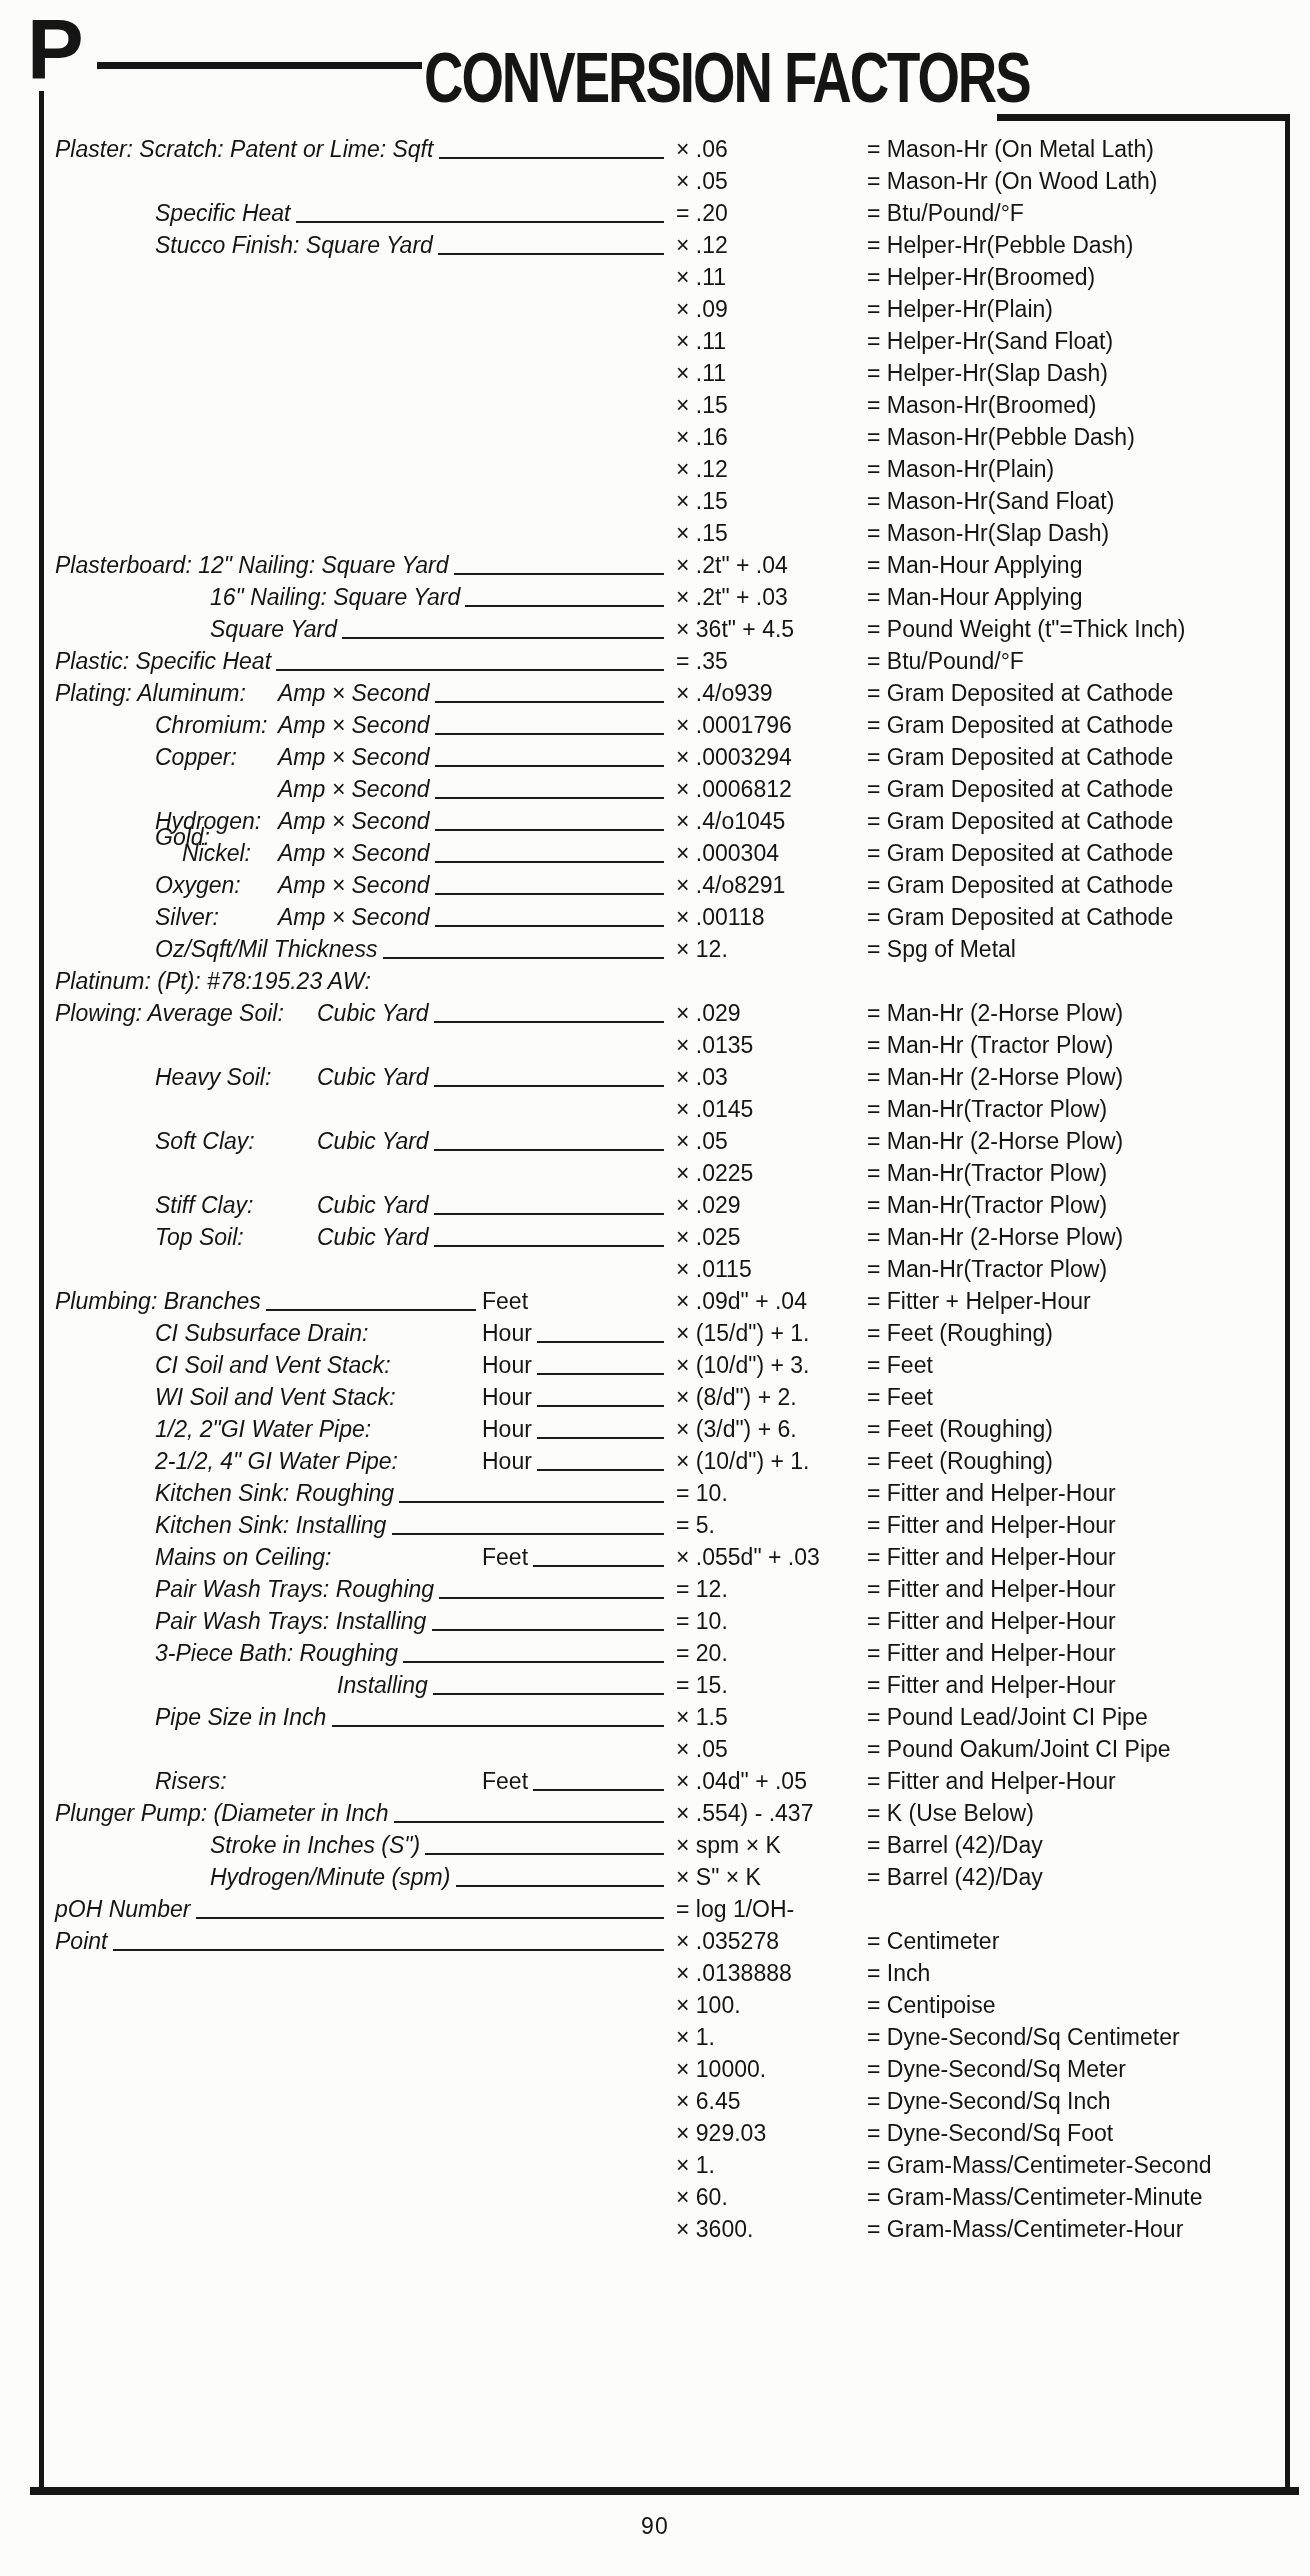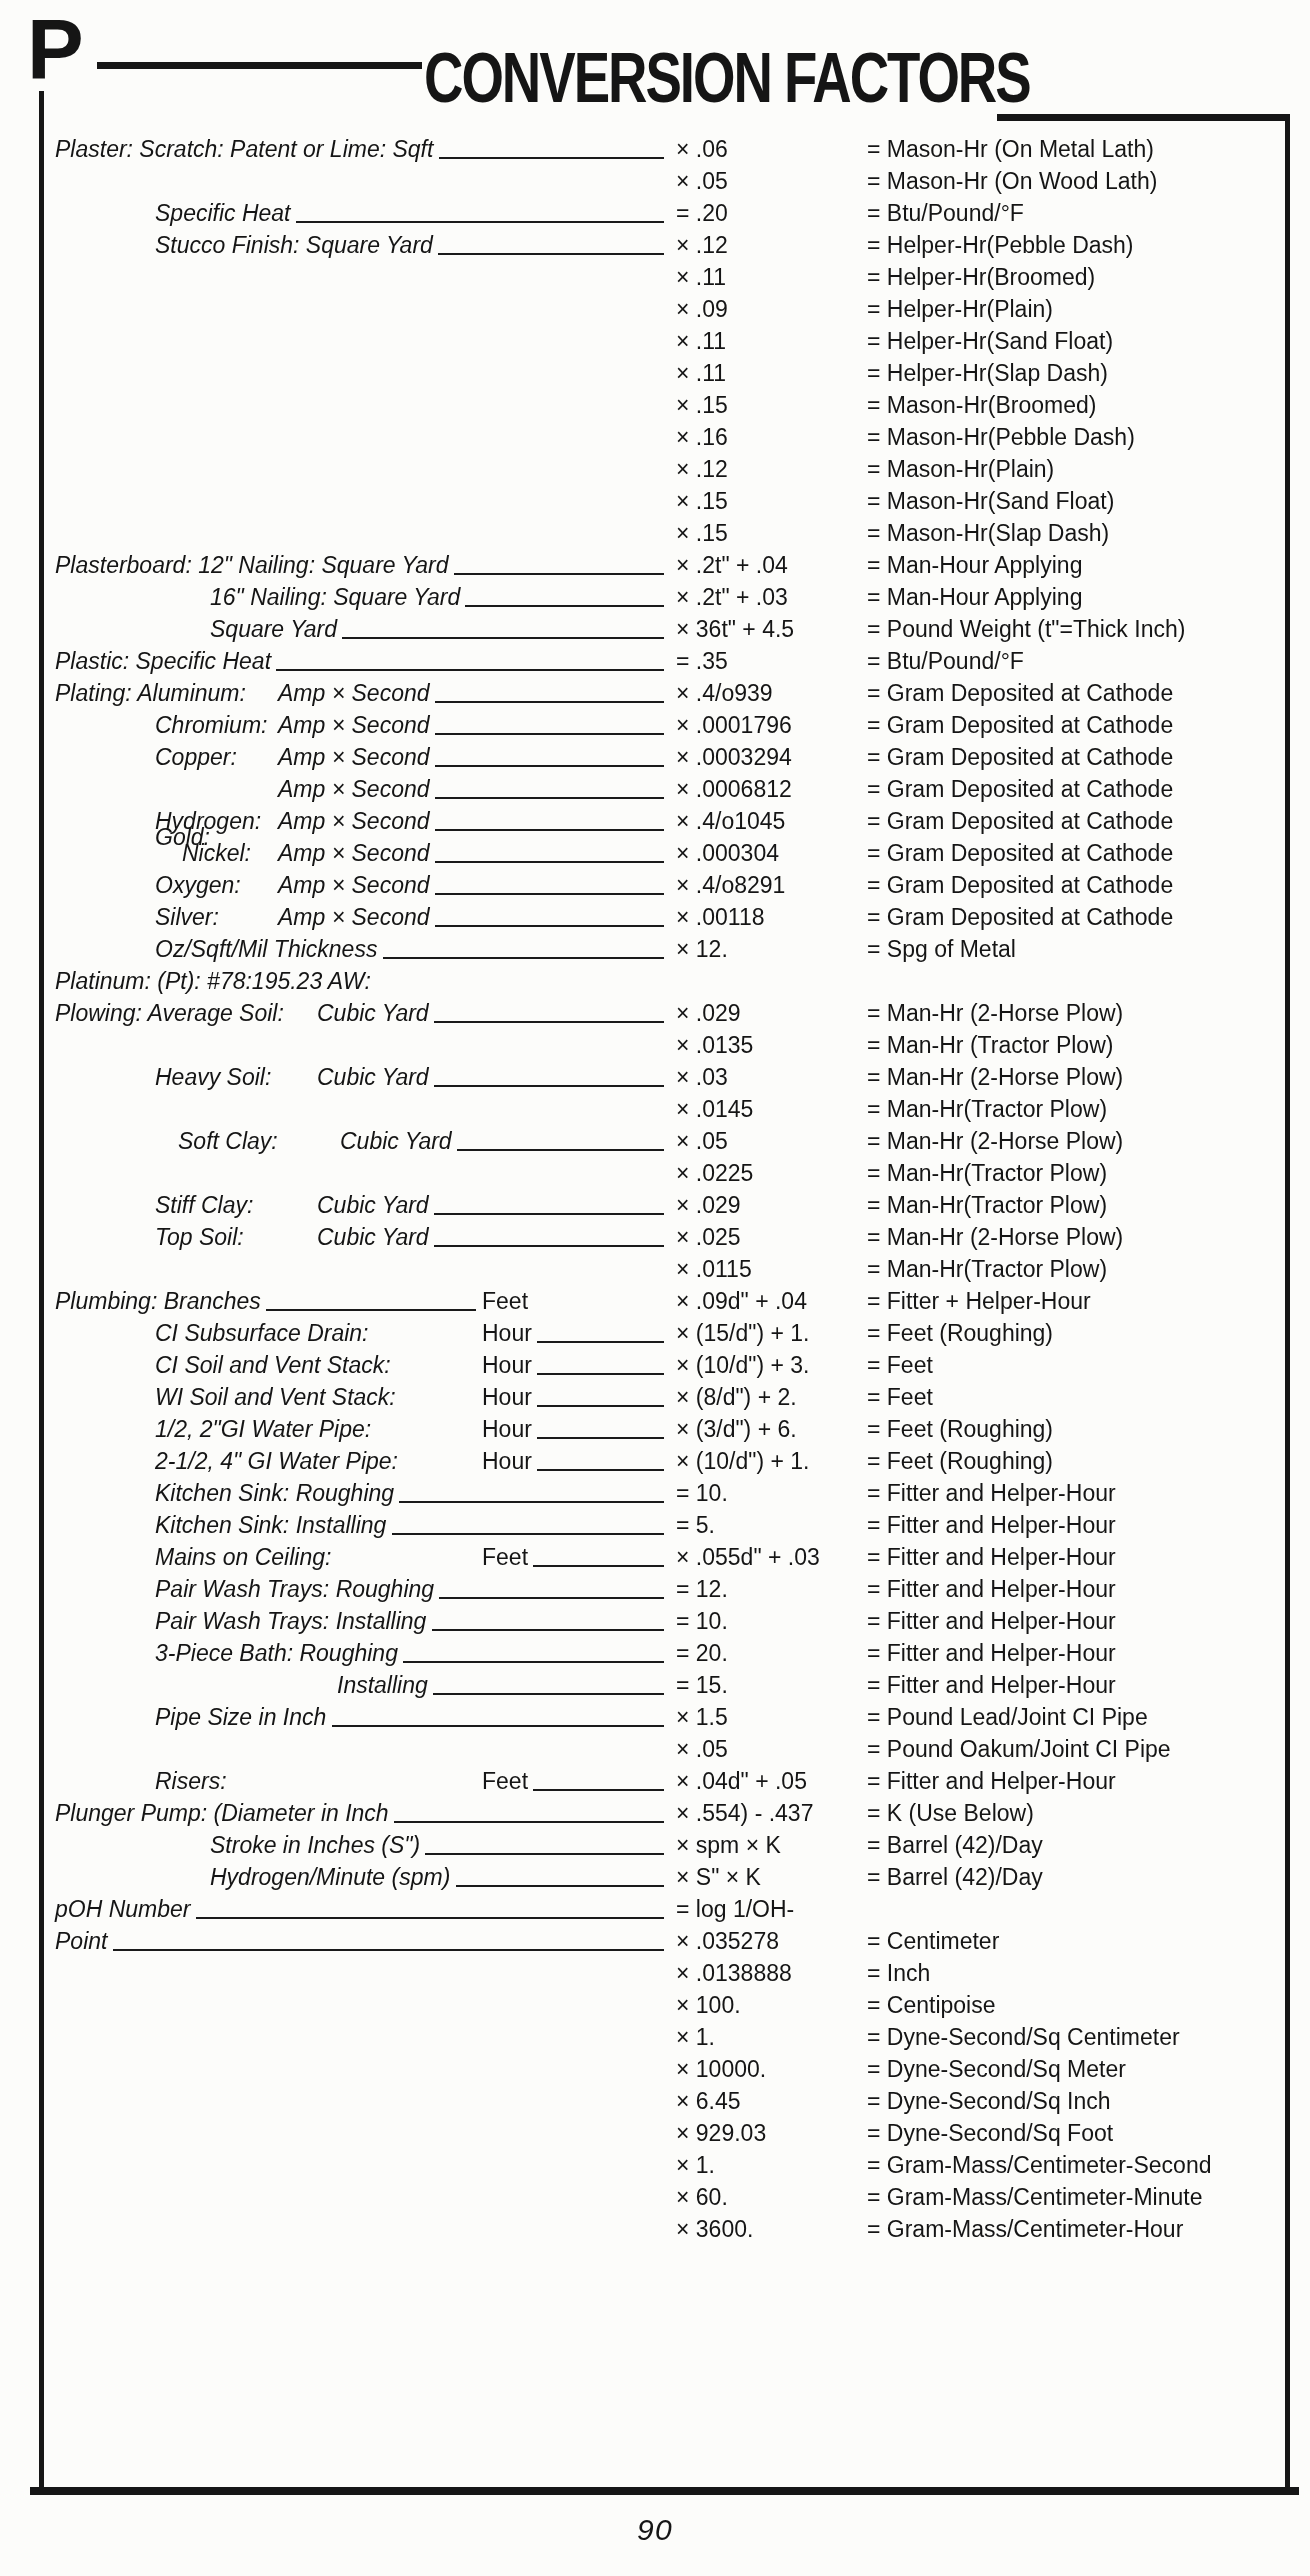--- a/index.html
+++ b/index.html
@@ -32,21 +32,21 @@
   .row{position:relative;height:32px;font-size:23px;}
   .lseg{position:absolute;left:55px;top:0;width:615px;height:32px;display:flex;align-items:stretch;}
   .ind{flex:0 0 auto;}
   .lab,.unit{line-height:32px;white-space:pre;flex:0 0 auto;}
   .lab.auto{flex:0 1 auto;font-style:italic;}
   .ln{flex:1 1 auto;min-width:11.7px;border-bottom:2.6px solid #1a1a1a;margin:0 6.5px 6.5px 5.2px;}
   .f{position:absolute;left:676px;top:0;line-height:32px;white-space:pre;}
   .r{position:absolute;left:867px;top:0;line-height:32px;white-space:pre;}
 
   
-  .page-number{position:absolute;left:0;top:2513px;width:100%;text-align:center;font-size:30px;letter-spacing:1.3px;font-style:italic;}
+  .page-number{position:absolute;left:0;top:2513px;width:100%;text-align:center;font-size:23px;letter-spacing:1.3px;}
 </style>
 </head>
 <body>
 
 <div class="page">
   <div class="p-letter">P</div>
   <div class="hline1"></div>
   <div class="page-title">CONVERSION FACTORS</div>
   <div class="hline2"></div>
 
@@ -271,21 +271,21 @@
         <span class="f">× .03</span>
         <span class="r">= Man-Hr (2-Horse Plow)</span>
       </div>
       <div class="row">
         <span class="f">× .0145</span>
         <span class="r">= Man-Hr(Tractor Plow)</span>
       </div>
       <div class="row">
         <div class="lseg">
           <span class="ind" style="width: 100px;"></span>
-          <span class="lab auto" style="flex: 0 0 162px; margin-left: 23px;">Soft Clay:</span>
+          <span class="lab auto" style="flex: 0 0 162px;">Soft Clay:</span>
           <span class="lab auto">Cubic Yard</span>
           <span class="ln"></span>
         </div>
         <span class="f">× .05</span>
         <span class="r">= Man-Hr (2-Horse Plow)</span>
       </div>
       <div class="row">
         <span class="f">× .0225</span>
         <span class="r">= Man-Hr(Tractor Plow)</span>
       </div>

